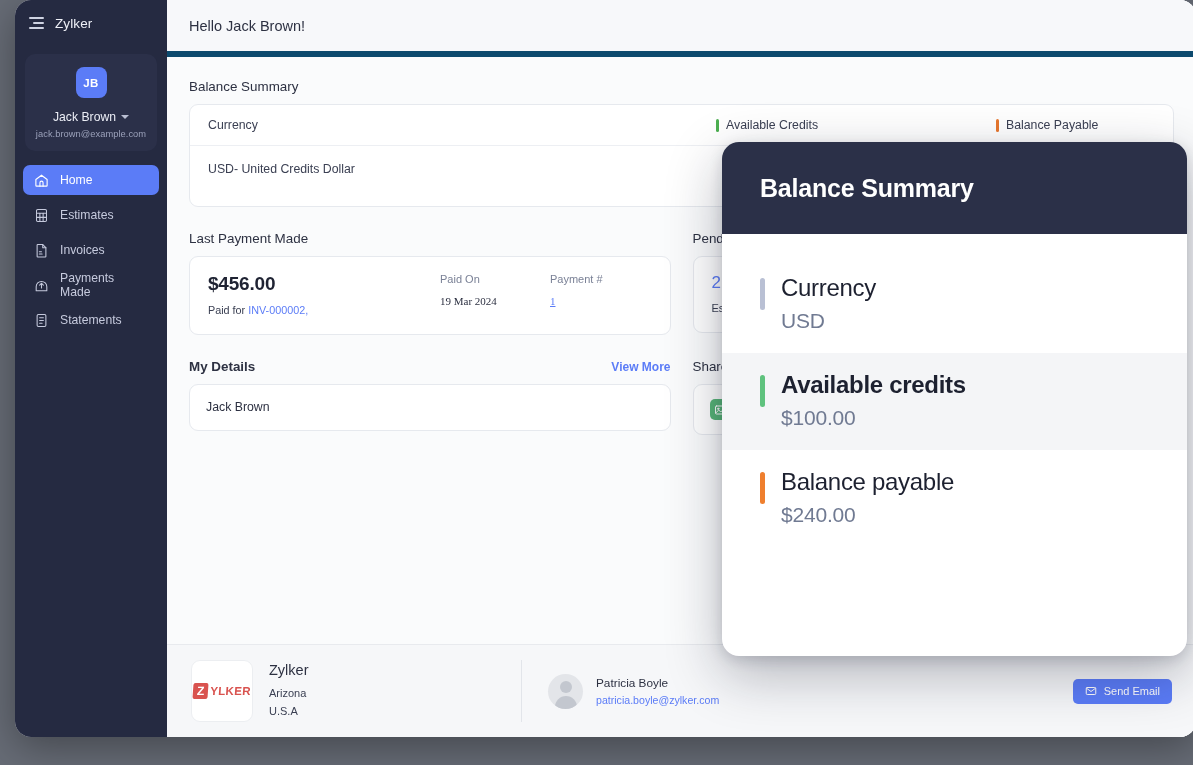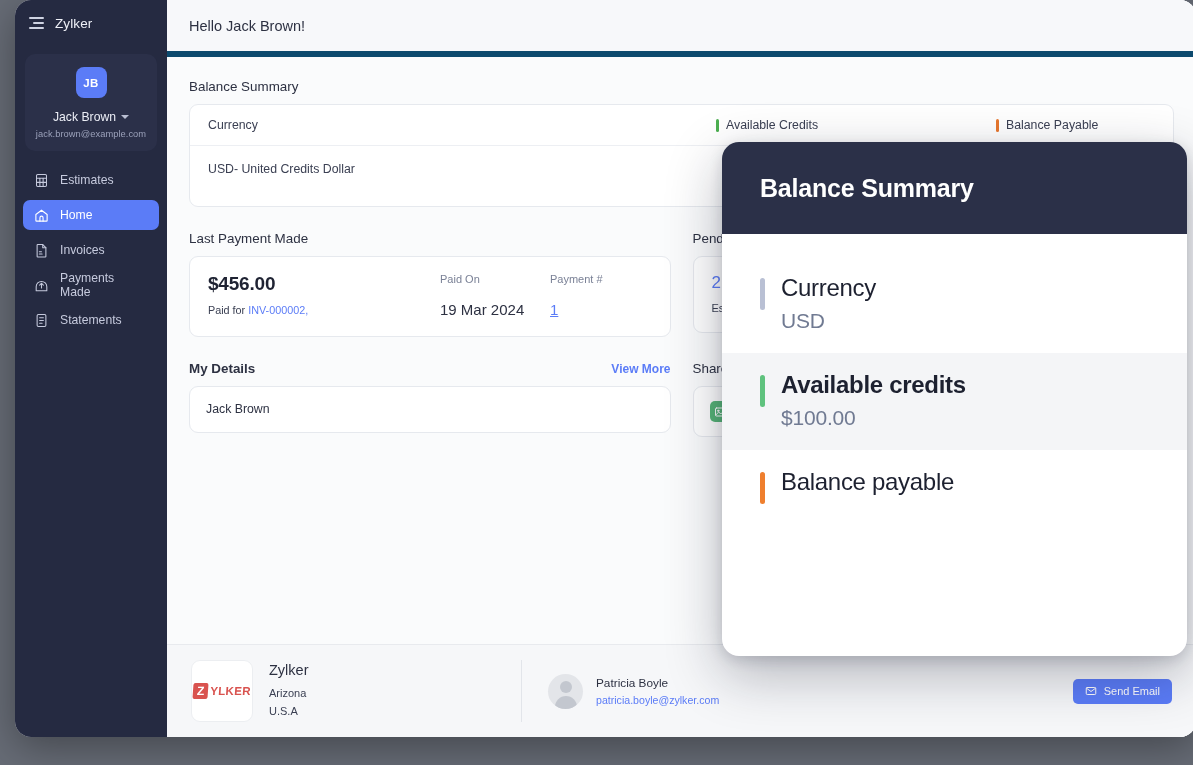--- a/index.html
+++ b/index.html
@@ -134,21 +134,21 @@
   .col { flex: 1 1 0; min-width: 0; }
 
   
   .pay-card { display: flex; align-items: flex-start; padding: 16px 18px 18px; }
   .pay-left { flex: 0 0 232px; }
   .pay-amt { font-size: 19px; font-weight: bold; color: #1f2333; letter-spacing: -.2px; }
   .pay-sub { font-size: 10.8px; color: #3b4053; margin-top: 9px; }
   .pay-sub a { color: #5b7cf7; text-decoration: none; }
   .pay-col { flex: 0 0 110px; }
   .pay-lbl { font-size: 11px; color: #7a8196; }
-  .pay-val { font-size: 15px; color: #2d3142; margin-top: 16px; }
+  .pay-val { font-size: 11px; color: #2d3142; margin-top: 10px; font-family: Liberation Serif, serif; }
   .pay-val.lnk { color: #5b7cf7; text-decoration: underline; }
 
   
   .pend-card { padding: 16px 18px 18px; }
   .pend-num { font-size: 17px; color: #5b7cf7; font-weight: 500; }
   .pend-lbl { font-size: 11px; color: #3b4053; margin-top: 9px; }
 
   
   .det-card { padding: 15px 16px 16px; min-height: 47px; }
   .det-name { font-size: 12.3px; color: #2d3142; }
@@ -257,41 +257,41 @@
         <div class="avatar-sq">JB</div>
         <div class="prof-name">
           <span>Jack Brown</span>
           <span class="caret-dn"></span>
         </div>
         <div class="prof-mail">jack.brown@example.com</div>
       </div>
 
       <nav class="nav">
 
+        <div class="nav-item active">
+          <span class="nav-ic">
+            <svg viewBox="0 0 24 24" fill="none" stroke="currentColor" stroke-width="1.8" stroke-linecap="round" stroke-linejoin="round">
+              <path d="M3 10.5 12 3.5l9 7V20a1 1 0 0 1-1 1H4a1 1 0 0 1-1-1z"></path>
+              <path d="M9.5 21v-5.5a2.5 2.5 0 0 1 5 0V21"></path>
+            </svg>
+          </span>
+          <span>Home</span>
+        </div>
+
         <div class="nav-item">
           <span class="nav-ic">
             <svg viewBox="0 0 24 24" fill="none" stroke="currentColor" stroke-width="1.7" stroke-linecap="round" stroke-linejoin="round">
               <rect x="4" y="2.5" width="16" height="19" rx="2"></rect>
               <line x1="4" y1="8.5" x2="20" y2="8.5"></line>
               <line x1="9.4" y1="8.5" x2="9.4" y2="21.5"></line>
               <line x1="14.6" y1="8.5" x2="14.6" y2="21.5"></line>
               <line x1="4" y1="15" x2="20" y2="15"></line>
             </svg>
           </span>
           <span>Estimates</span>
-        </div>
-
-        <div class="nav-item active">
-          <span class="nav-ic">
-            <svg viewBox="0 0 24 24" fill="none" stroke="currentColor" stroke-width="1.8" stroke-linecap="round" stroke-linejoin="round">
-              <path d="M3 10.5 12 3.5l9 7V20a1 1 0 0 1-1 1H4a1 1 0 0 1-1-1z"></path>
-              <path d="M9.5 21v-5.5a2.5 2.5 0 0 1 5 0V21"></path>
-            </svg>
-          </span>
-          <span>Home</span>
         </div>
 
         <div class="nav-item">
           <span class="nav-ic">
             <svg viewBox="0 0 24 24" fill="none" stroke="currentColor" stroke-width="1.7" stroke-linecap="round" stroke-linejoin="round">
               <path d="M6 2.5h8l5 5v14a1 1 0 0 1-1 1H6a1 1 0 0 1-1-1V3.5a1 1 0 0 1 1-1z"></path>
               <path d="M14 2.5v5h5"></path>
               <line x1="8.5" y1="14" x2="12" y2="14"></line>
               <line x1="8.5" y1="17.5" x2="13" y2="17.5"></line>
             </svg>
@@ -471,19 +471,20 @@
         <div>
           <div class="ov-label bold">Available credits</div>
           <div class="ov-value">$100.00</div>
         </div>
       </div>
 
       <div class="ov-row">
         <span class="ov-bar" id="ovbar2" style="background: rgb(239, 127, 46);"></span>
         <div>
           <div class="ov-label">Balance payable</div>
+          <div class="ov-value">$240.00</div>
         </div>
       </div>
 
     </div>
   </section>
 
 </div>
 
 </body></html>

